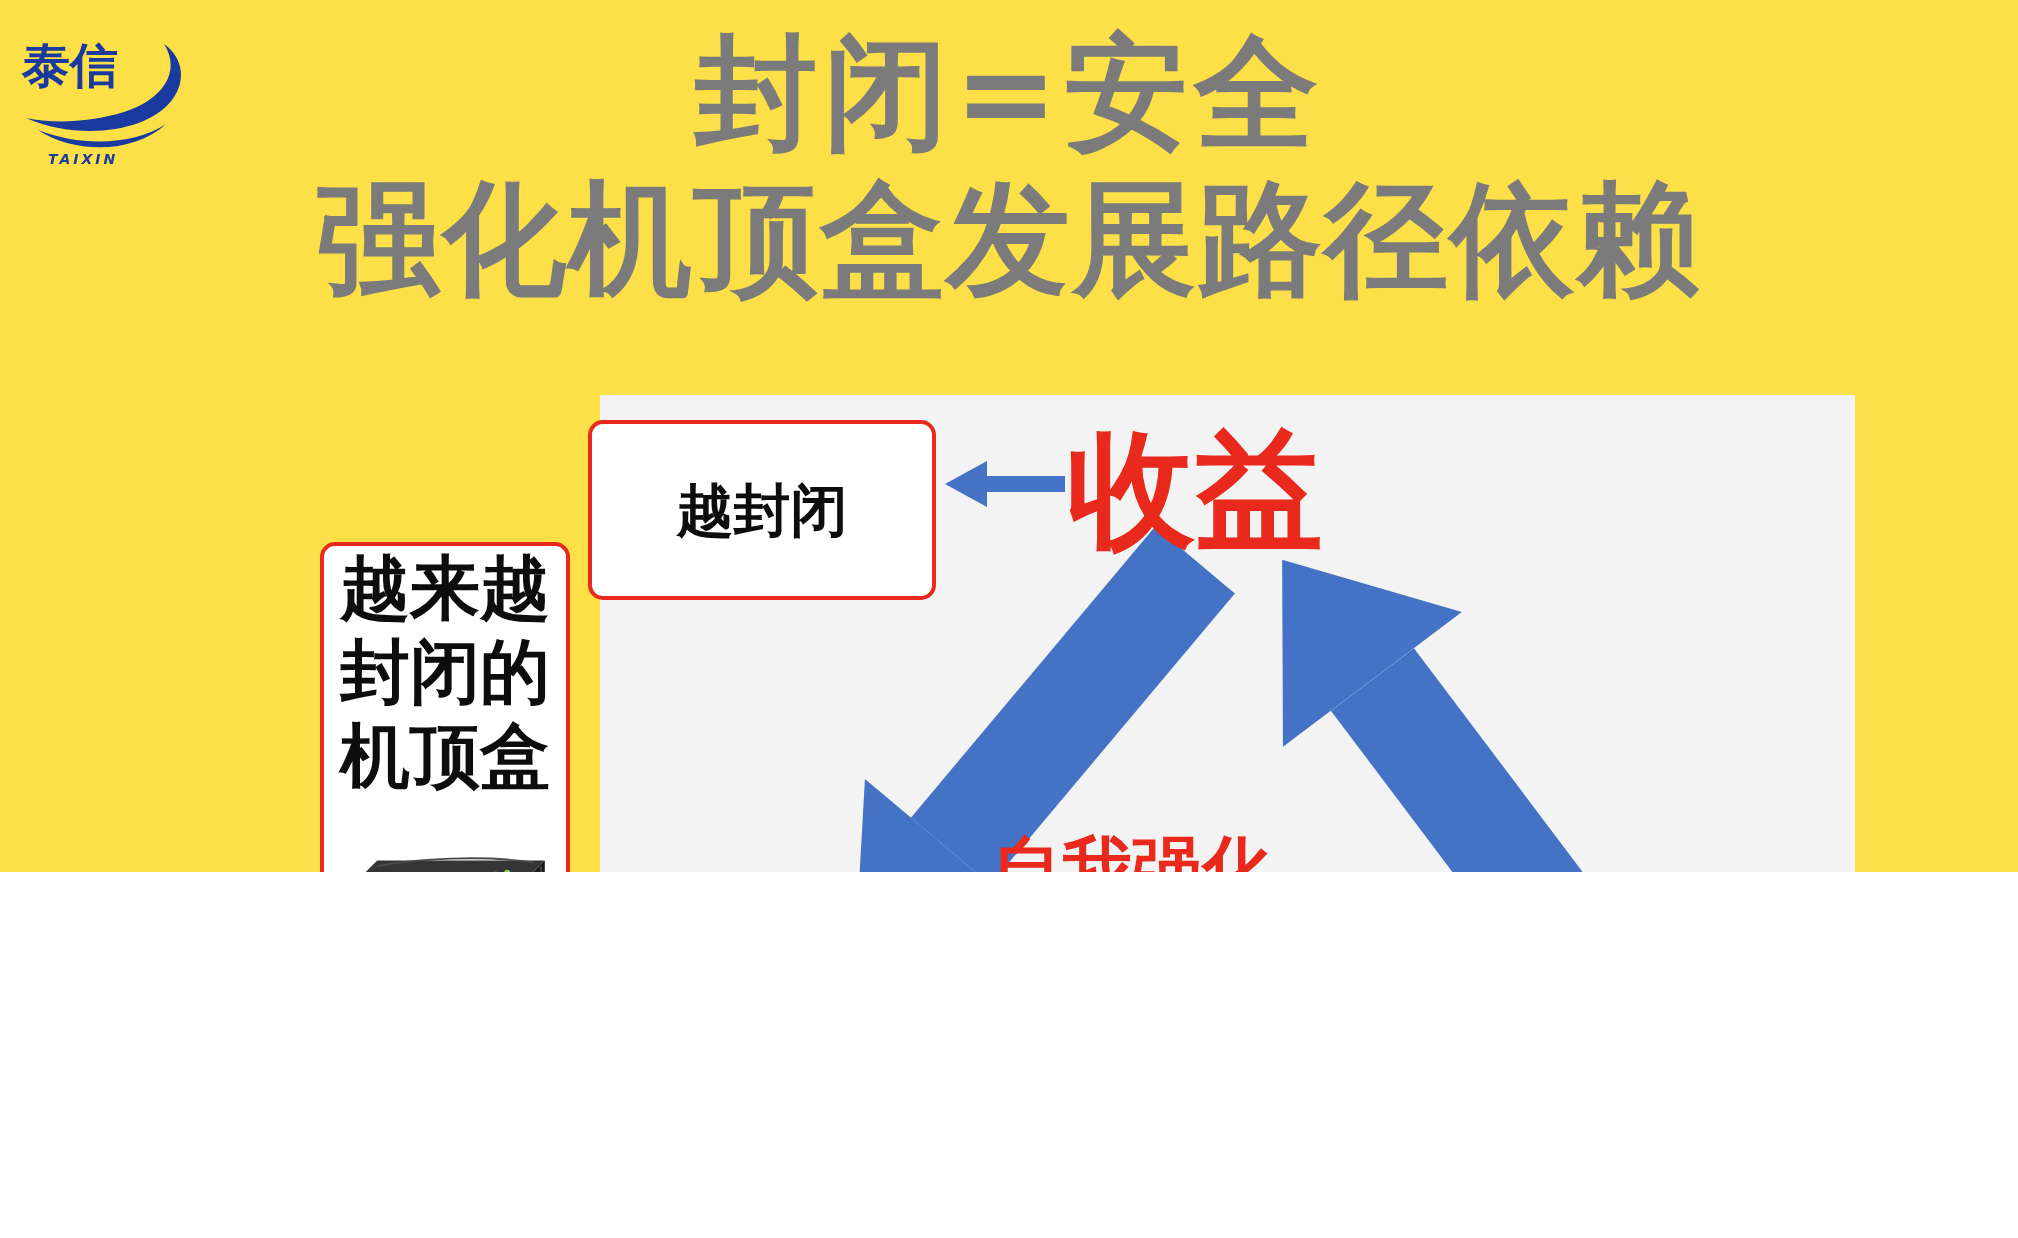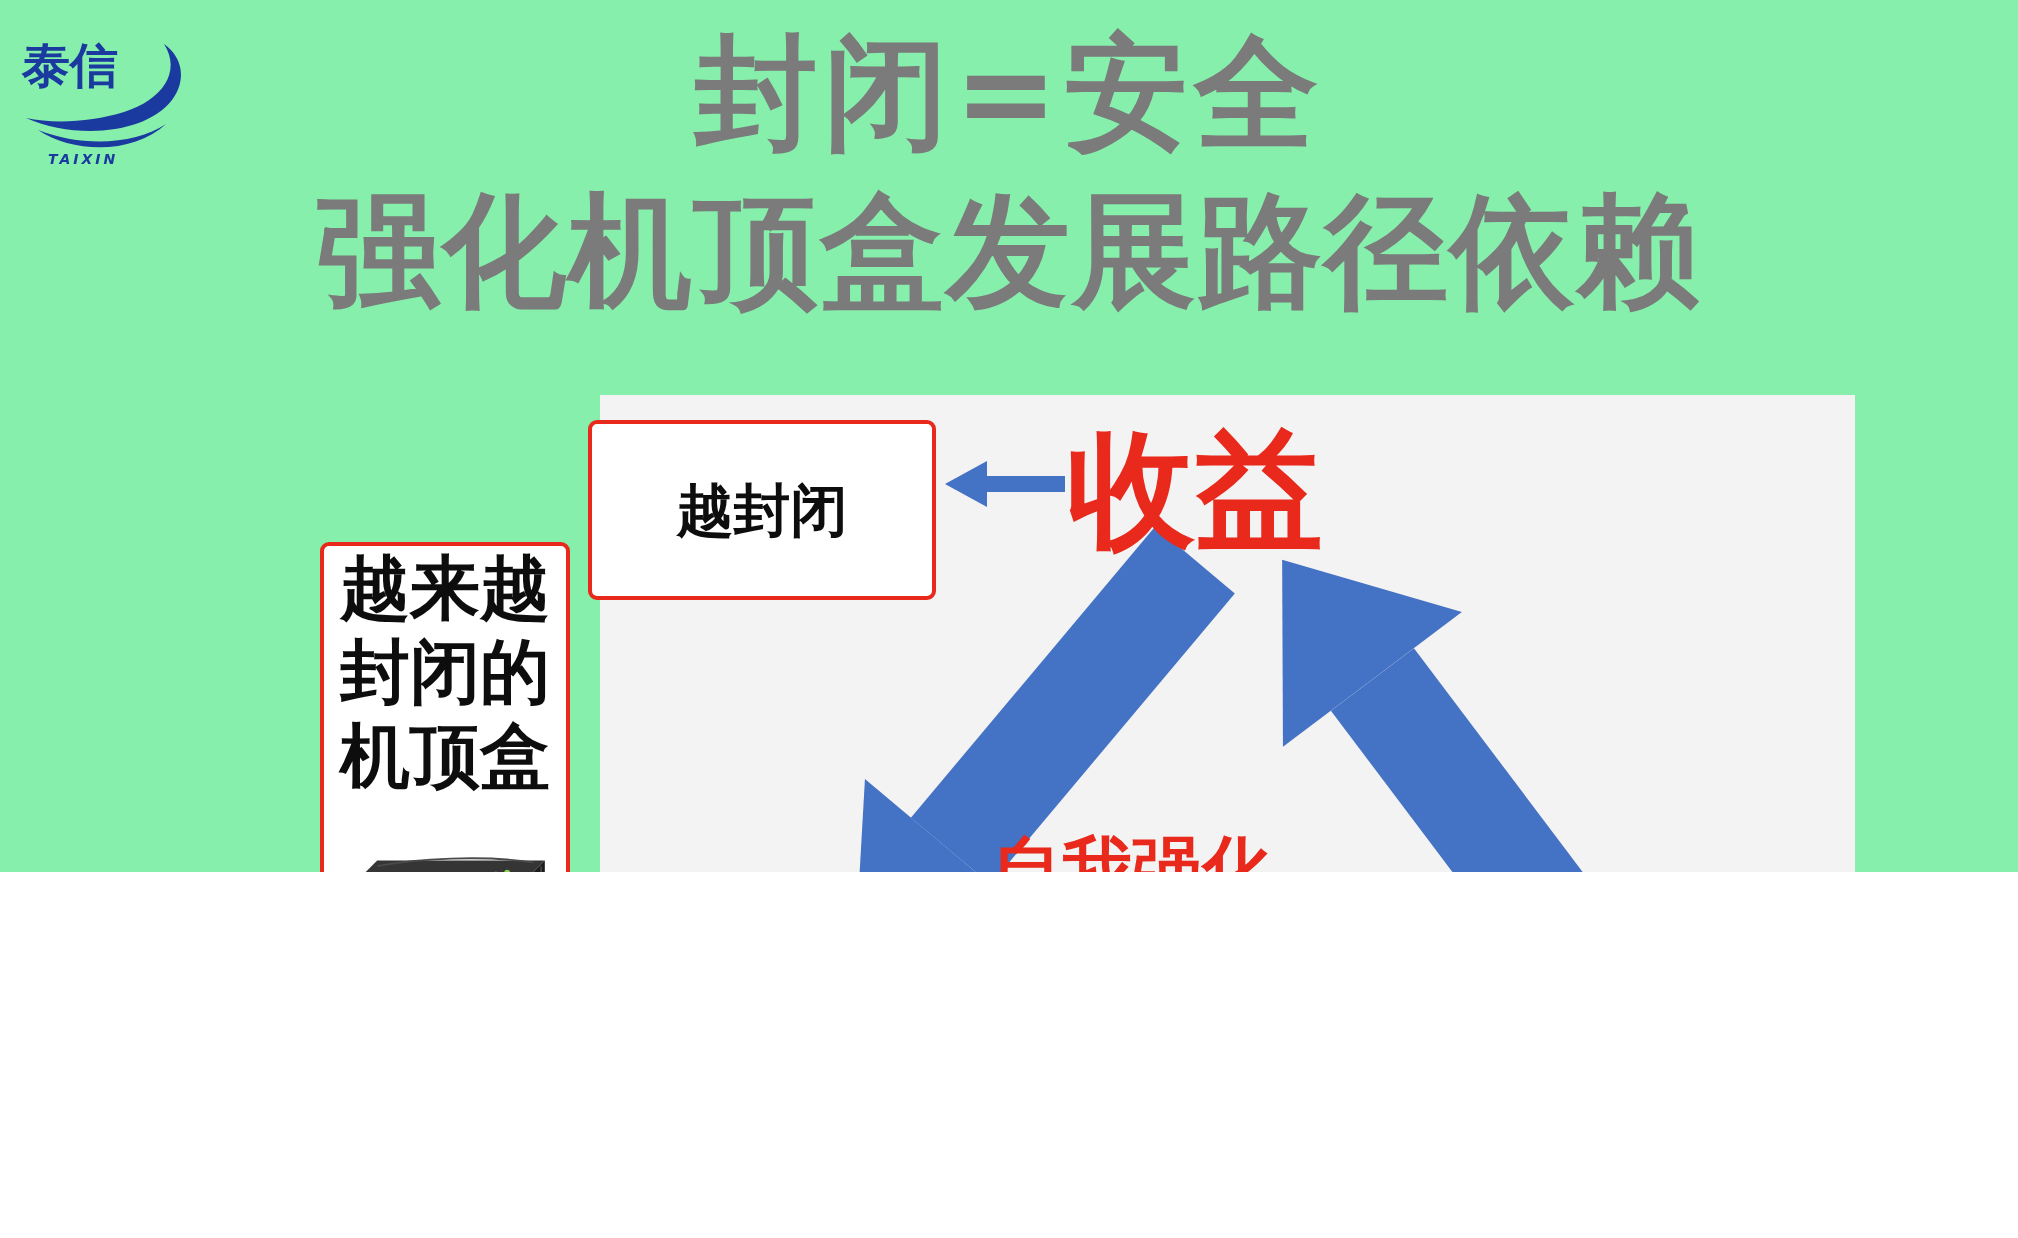--- a/index.html
+++ b/index.html
@@ -1,42 +1,42 @@
 <!DOCTYPE html>
 <html style="--title-gray: #7b7b7b; --red: #e8291c; --blue: #4472c4; --logo-blue: #1a3aa0; --diagram-bg: #f3f3f3;"><head>
 <meta charset="utf-8">
 <style>
   *{margin:0;padding:0;box-sizing:border-box}
   html,body{background:#ffffff}
   body{font-family:"DejaVu Sans","Liberation Sans",sans-serif}
-  .slide{position:relative;width:2018px;height:872px;background:#86efac;overflow:hidden}
+  .slide{position:relative;width:2018px;height:872px;background:#fde047;overflow:hidden}
 
   .diagram-bg{position:absolute;left:600px;top:395px;width:1255px;height:843px;background:var(--diagram-bg,#f3f3f3)}
 
   .arrows{position:absolute;left:0;top:0;width:2018px;height:1238px}
   .arrow{fill:var(--blue,#4472c4)}
 
   .headings{position:absolute;left:0;top:20px;width:100%;text-align:center;
             color:var(--title-gray,#7b7b7b);font-weight:900;line-height:1.18}
   .title-1{font-size:124px;letter-spacing:6px}
-  .title-2{font-size:124px;margin-top:12px;letter-spacing:2px}
+  .title-2{font-size:124px;letter-spacing:2px}
 
   .logo{position:absolute;left:14px;top:12px}
 
   .node{position:absolute;transform:translate(-50%,-50%);color:var(--red,#e8291c);
         font-weight:700;font-size:128px;white-space:nowrap;line-height:1}
   .node-revenue{left:1195px;top:490px}
   .node-closed{left:784px;top:1032px}
   .node-safe{left:1593px;top:1038px}
 
   .center-label{position:absolute;left:1132px;top:870px;transform:translate(-50%,-50%);
                 color:var(--red,#e8291c);font-weight:900;font-size:70px;white-space:nowrap}
 
   .callout{position:absolute;background:#ffffff;border:4px solid var(--red,#e8291c);
-           border-radius:9px;color:#0d0d0d;font-weight:900;text-align:center}
+           border-radius:15px;color:#0d0d0d;font-weight:900;text-align:center}
   .callout-revenue{left:588px;top:420px;width:348px;height:180px;font-size:57px;line-height:1.45;
                    display:flex;flex-direction:column;justify-content:center}
   .callout-closed{left:320px;top:542px;width:250px;height:426px;font-size:70px;line-height:1.2;
                   display:flex;flex-direction:column;align-items:center;}
   .device{margin-top:6px}
 </style>
 </head>
 <body>
 
 <div class="slide">

